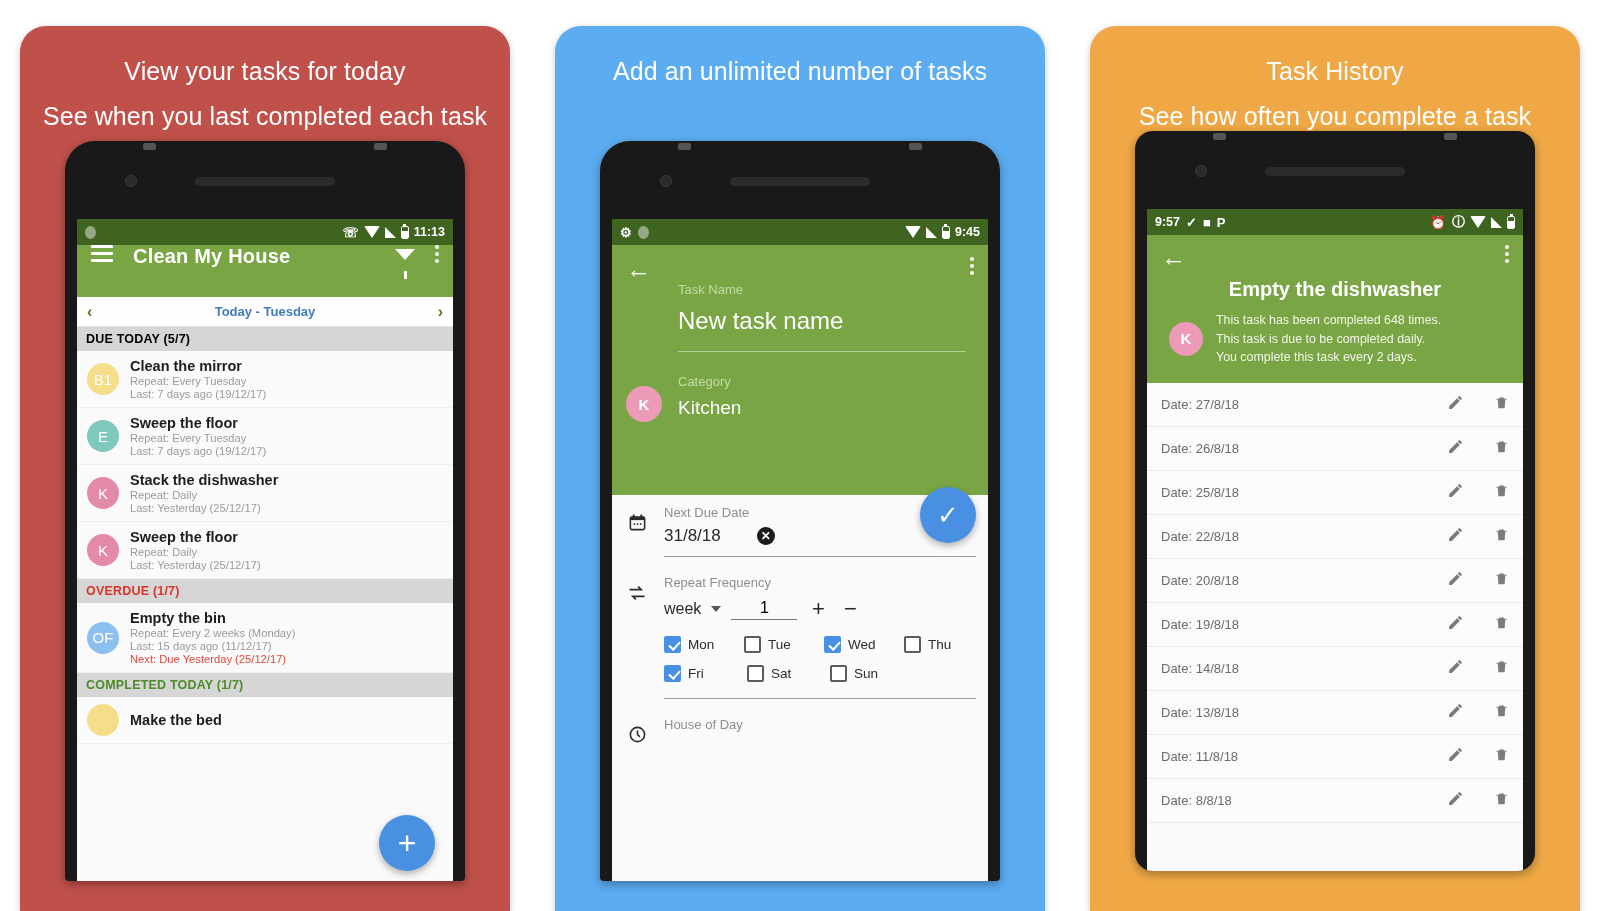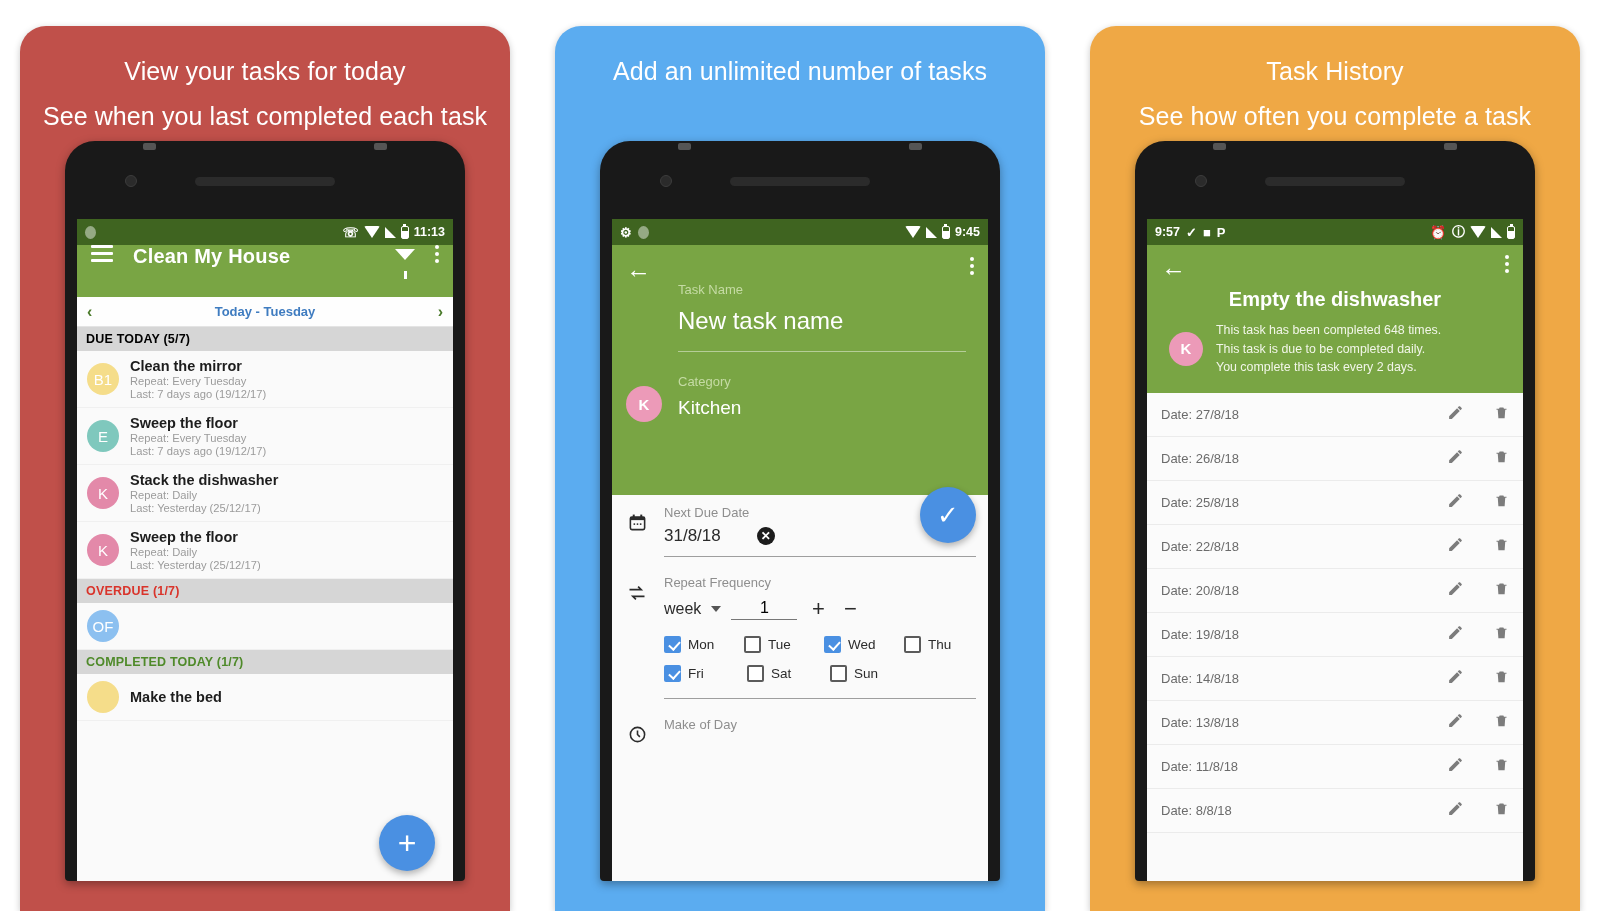--- a/index.html
+++ b/index.html
@@ -53,21 +53,21 @@
     transform: translateX(-50%);
     width: 400px;
     height: 740px;
     background: #191919;
     border-radius: 30px 30px 4px 4px;
     box-shadow: 0 3px 10px rgba(0,0,0,0.35);
     overflow: hidden;
   }
   .phone.p1 { top: 115px; }
   .phone.p2 { top: 115px; }
-  .phone.p3 { top: 115px; }
+  .phone.p3 { top: 105px; border-radius: 18px; }
   .nub-l { position:absolute; top:2px; left: 78px; width: 13px; height: 7px; background:#555; border-radius:2px;}
   .nub-r { position:absolute; top:2px; right: 78px; width: 13px; height: 7px; background:#555; border-radius:2px;}
   .speaker {
     position: absolute; top: 36px; left: 50%;
     transform: translateX(-50%);
     width: 140px; height: 9px;
     background: #2b2b2b; border-radius: 6px;
   }
   .frontcam {
     position: absolute; top: 34px; left: 60px;
@@ -335,20 +335,26 @@
           <div class="task-body">
             <div class="task-name">Sweep the floor</div>
             <div class="task-meta">Repeat: Daily</div>
             <div class="task-meta">Last: Yesterday (25/12/17)</div>
           </div>
         </div>
 
         <div class="sect over">OVERDUE (1/7)</div>
         <div class="task">
           <div class="avatar" style="background:#8cc0f0">OF</div>
+          <div class="task-body">
+            <div class="task-name">Empty the bin</div>
+            <div class="task-meta">Repeat: Every 2 weeks (Monday)</div>
+            <div class="task-meta">Last: 15 days ago (11/12/17)</div>
+            <div class="task-meta overdue">Next: Due Yesterday (25/12/17)</div>
+          </div>
         </div>
 
         <div class="sect done">COMPLETED TODAY (1/7)</div>
         <div class="task">
           <div class="avatar" style="background:#f5dd8a"></div>
           <div class="task-body">
             <div class="task-name">Make the bed</div>
           </div>
         </div>
 
@@ -478,21 +484,21 @@
           </div>
 
           <div class="form-row">
             <div class="form-icon">
               <svg width="19" height="19" viewBox="0 0 24 24">
                   <circle cx="12" cy="12" r="9" fill="none" stroke="#2b2b2b" stroke-width="2"></circle>
                   <path d="M12 7 v5 l3 3" fill="none" stroke="#2b2b2b" stroke-width="2"></path>
                 </svg>
             </div>
             <div class="form-main">
-              <div class="form-label">Make of Day</div>
+              <div class="form-label">House of Day</div>
             </div>
           </div>
         </div>
 
         <div class="fab check" style="bottom:auto; top:268px; right:12px;">✓</div>
       </div>
     </div>
   </div>
 
   <div class="panel" id="panel3" style="background: rgb(239, 168, 69);">

